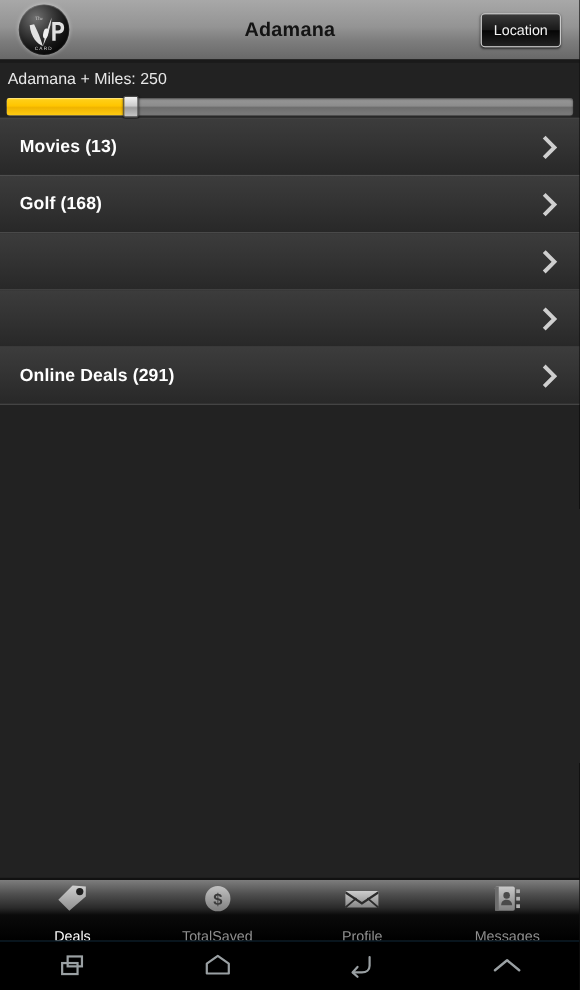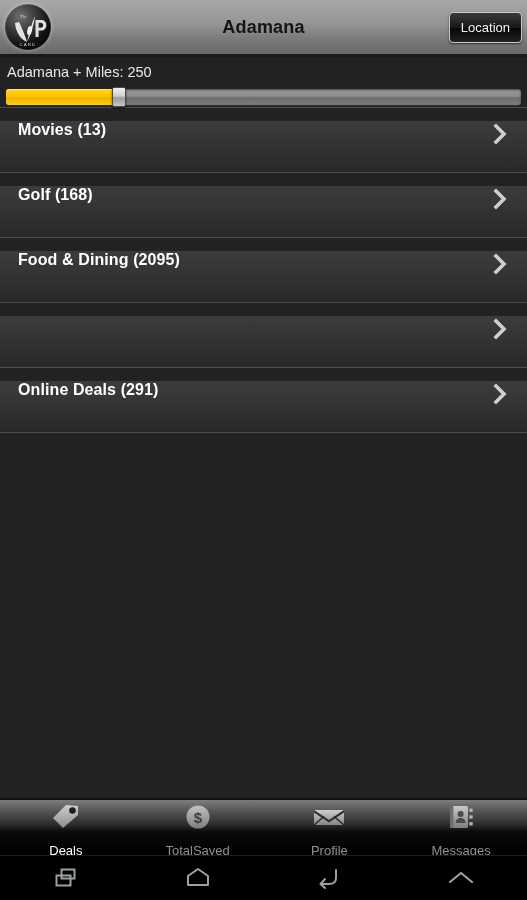--- a/index.html
+++ b/index.html
@@ -21,21 +21,21 @@
 
   
   .header {
     position: relative;
     height: 57px;
     background: linear-gradient(to bottom, #a8a8a8 0%, #949494 45%, #7c7c7c 70%, #686868 100%);
     border-bottom: 3px solid #1a1a1a;
     box-sizing: border-box;
     display: flex;
     align-items: center;
-    padding: 0 5px;
+    padding: 0 17px;
   }
   .logo {
     width: 46px;
     height: 46px;
     border-radius: 50%;
     flex: 0 0 auto;
     position: relative;
     background:
       radial-gradient(circle at 32% 26%, #6a6a6a 0%, #3a3a3a 42%, #171717 78%, #0b0b0b 100%);
     box-shadow: 0 0 4px rgba(255,255,255,0.45), inset 0 1px 1px rgba(255,255,255,0.18);
@@ -114,27 +114,26 @@
   }
 
   
   .list {
     border-top: 1px solid #4e4e4e;
   }
   .list-row {
     position: relative;
     height: 52px;
     display: flex;
-    align-items: flex-start;
+    align-items: center;
     padding: 0 16px 0 18px;
     background: linear-gradient(to bottom, #3c3c3c 0%, #343434 42%, #2c2c2c 80%, #282828 100%);
     border-bottom: 1px solid #4e4e4e;
     box-sizing: border-box;
     cursor: pointer;
-    margin-top: 13px;
   }
   .list-row-label {
     color: #ffffff;
     font-size: 16px;
     font-weight: bold;
     letter-spacing: 0.1px;
   }
   .chev {
     margin-left: auto;
     width: 20px;
@@ -248,21 +247,20 @@
           <path d="M5 5 L13 13 L5 21" fill="none" stroke="#cfcfcf" stroke-width="3.6" stroke-linecap="square" stroke-linejoin="miter"></path>
         </svg>
       </div>
       <div class="list-row">
         <span class="list-row-label">Golf (168)</span>
         <svg class="chev" viewBox="0 0 20 26">
           <path d="M5 5 L13 13 L5 21" fill="none" stroke="#cfcfcf" stroke-width="3.6" stroke-linecap="square" stroke-linejoin="miter"></path>
         </svg>
       </div>
       <div class="list-row">
-        <span class="list-row-label">Food &amp; Dining (2095)</span>
         <svg class="chev" viewBox="0 0 20 26">
           <path d="M5 5 L13 13 L5 21" fill="none" stroke="#cfcfcf" stroke-width="3.6" stroke-linecap="square" stroke-linejoin="miter"></path>
         </svg>
       </div>
       <div class="list-row">
         <svg class="chev" viewBox="0 0 20 26">
           <path d="M5 5 L13 13 L5 21" fill="none" stroke="#cfcfcf" stroke-width="3.6" stroke-linecap="square" stroke-linejoin="miter"></path>
         </svg>
       </div>
       <div class="list-row">

